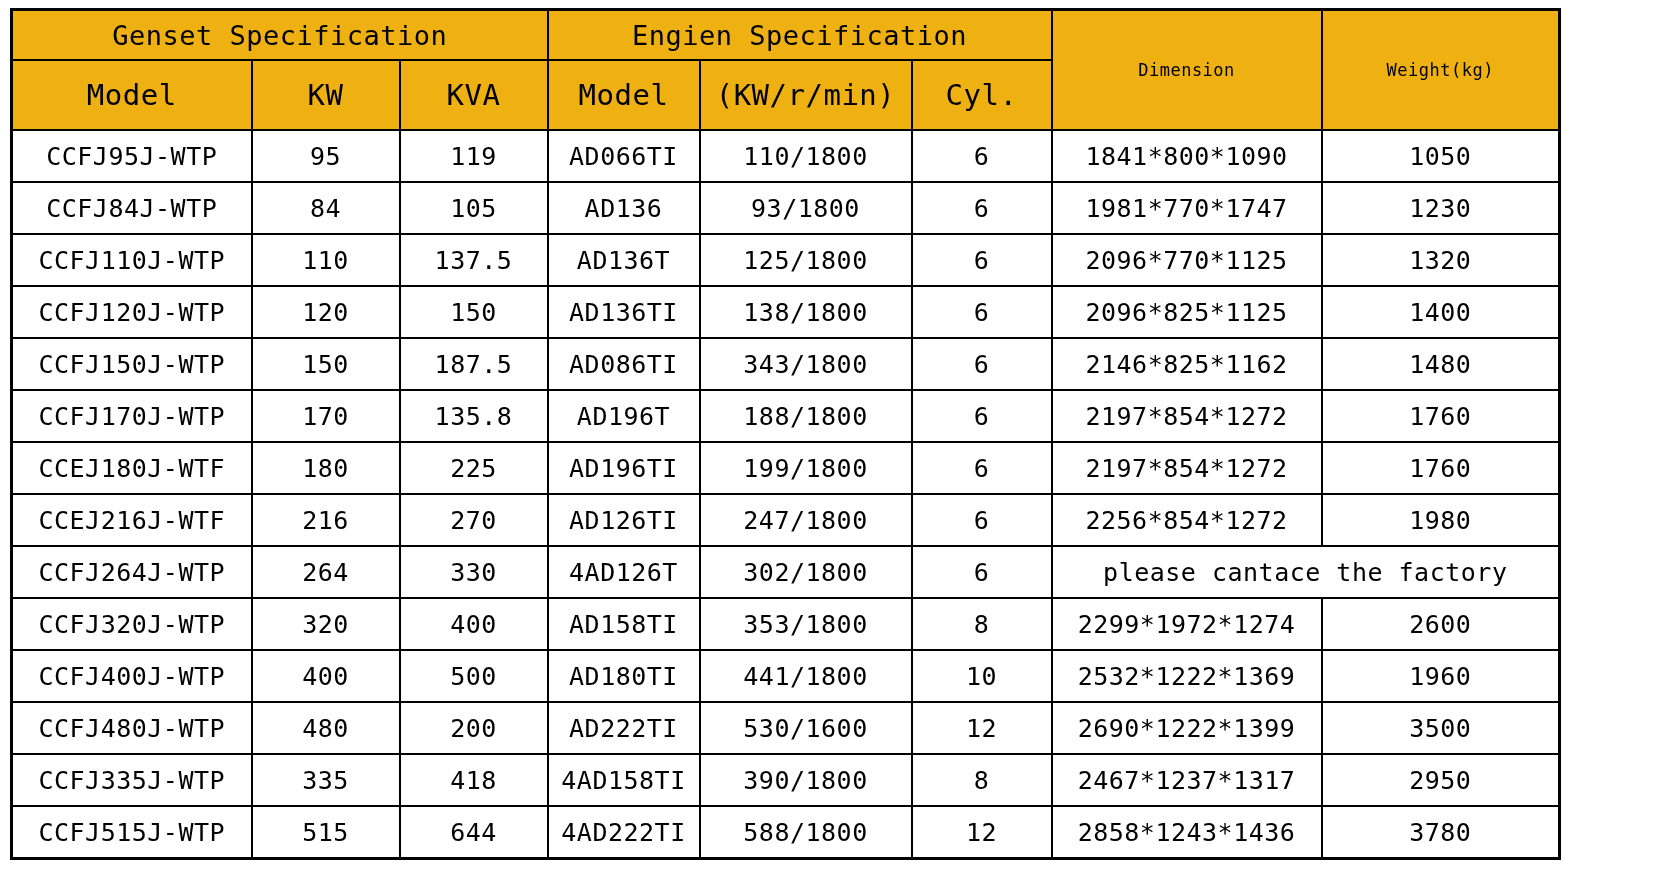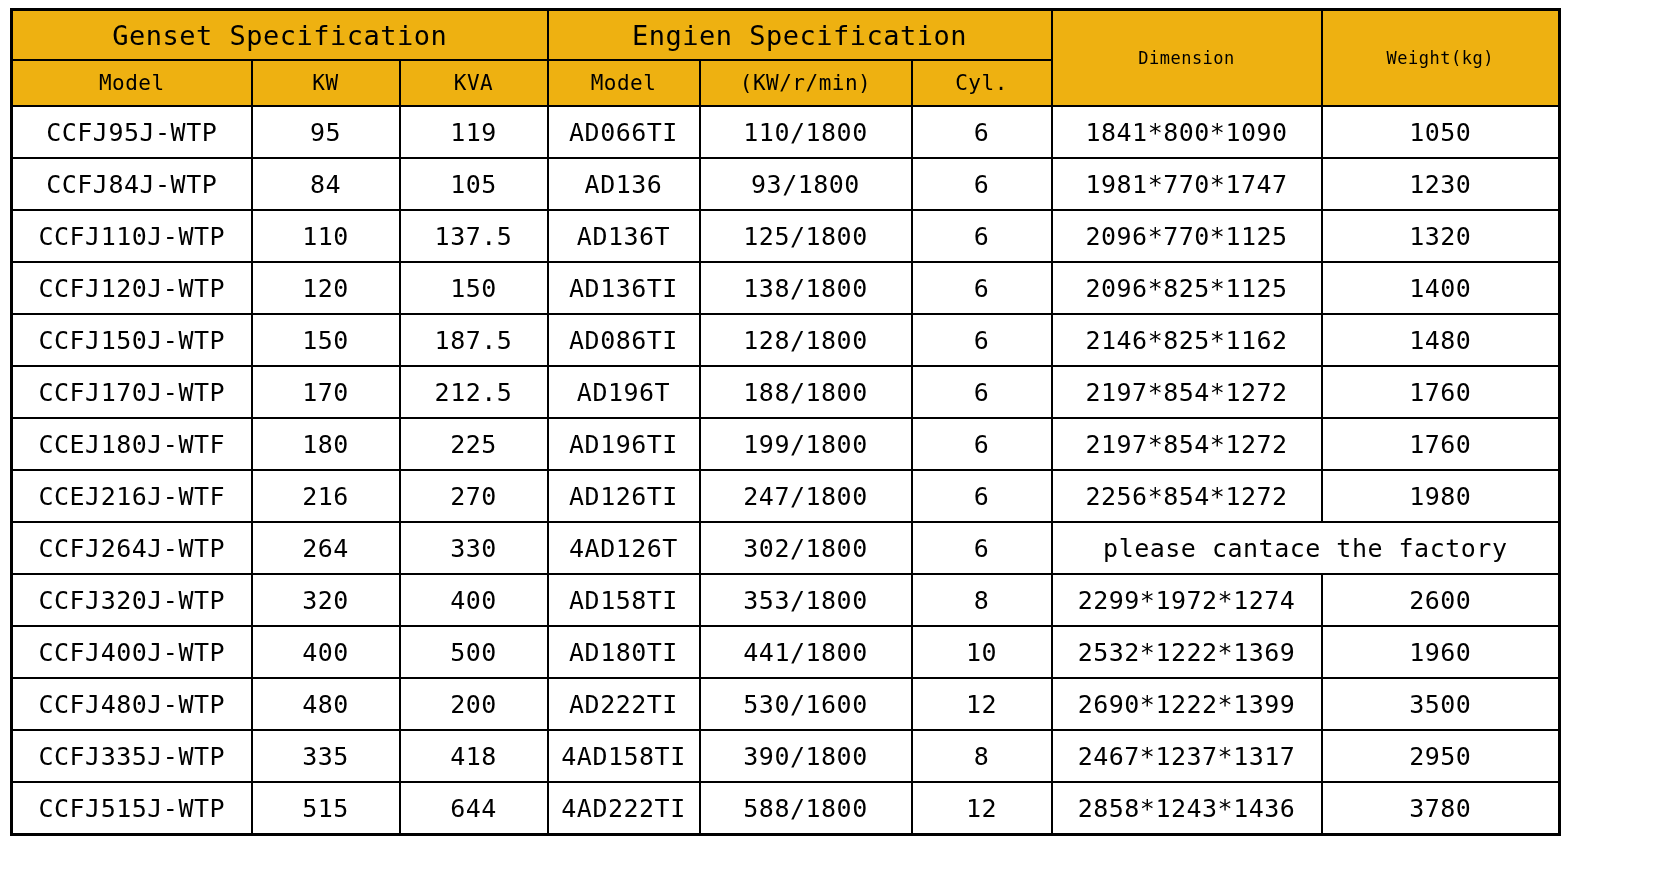--- a/index.html
+++ b/index.html
@@ -39,23 +39,23 @@
   }
   thead th {
     background: #eeb111;
   }
   .hdr-group {
     font-size: 27px;
     height: 48px;
     padding: 0 4px;
   }
   .hdr-sub {
-    font-size: 21px;
+    font-size: 29px;
     height: 44px;
-    padding: 0 4px;
+    padding: 12px 4px;
   }
   .hdr-tall {
     font-size: 17px;
     height: 92px;
     padding: 0 4px;
   }
   tbody td {
     background: #ffffff;
     font-size: 25px;
     height: 50px;
@@ -141,29 +141,29 @@
           <td>138/1800</td>
           <td>6</td>
           <td>2096*825*1125</td>
           <td>1400</td>
         </tr>
         <tr>
           <td>CCFJ150J-WTP</td>
           <td>150</td>
           <td>187.5</td>
           <td>AD086TI</td>
-          <td>128/1800</td>
+          <td>343/1800</td>
           <td>6</td>
           <td>2146*825*1162</td>
           <td>1480</td>
         </tr>
         <tr>
           <td>CCFJ170J-WTP</td>
           <td>170</td>
-          <td>212.5</td>
+          <td>135.8</td>
           <td>AD196T</td>
           <td>188/1800</td>
           <td>6</td>
           <td>2197*854*1272</td>
           <td>1760</td>
         </tr>
         <tr>
           <td>CCEJ180J-WTF</td>
           <td>180</td>
           <td>225</td>

